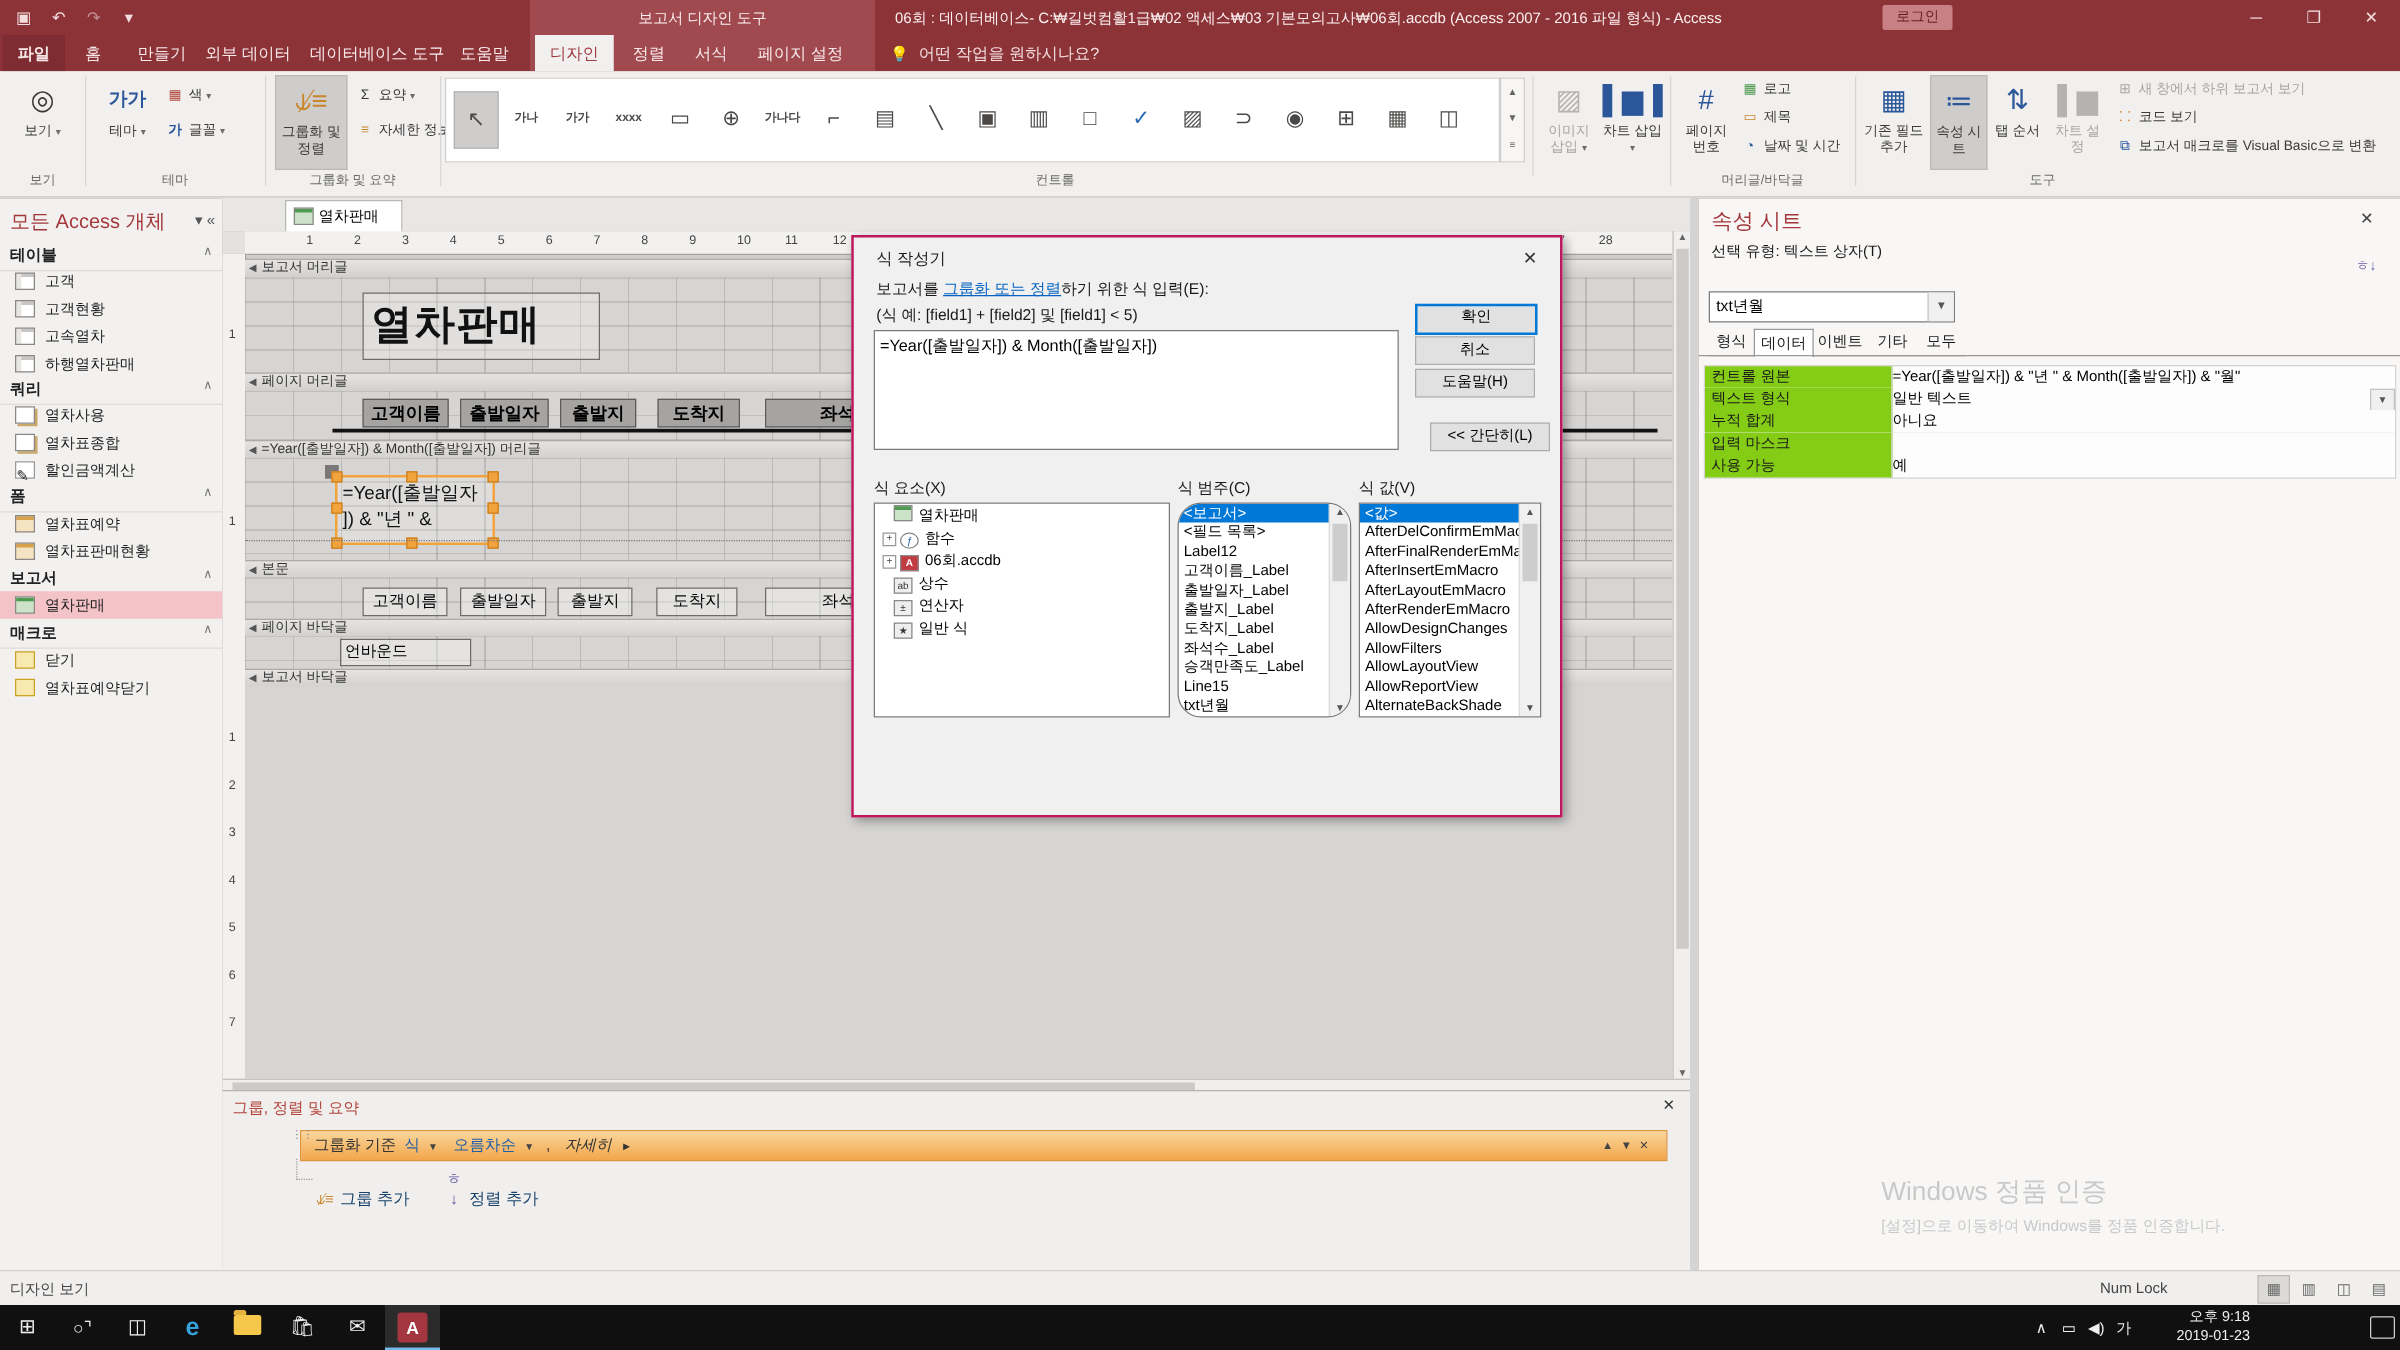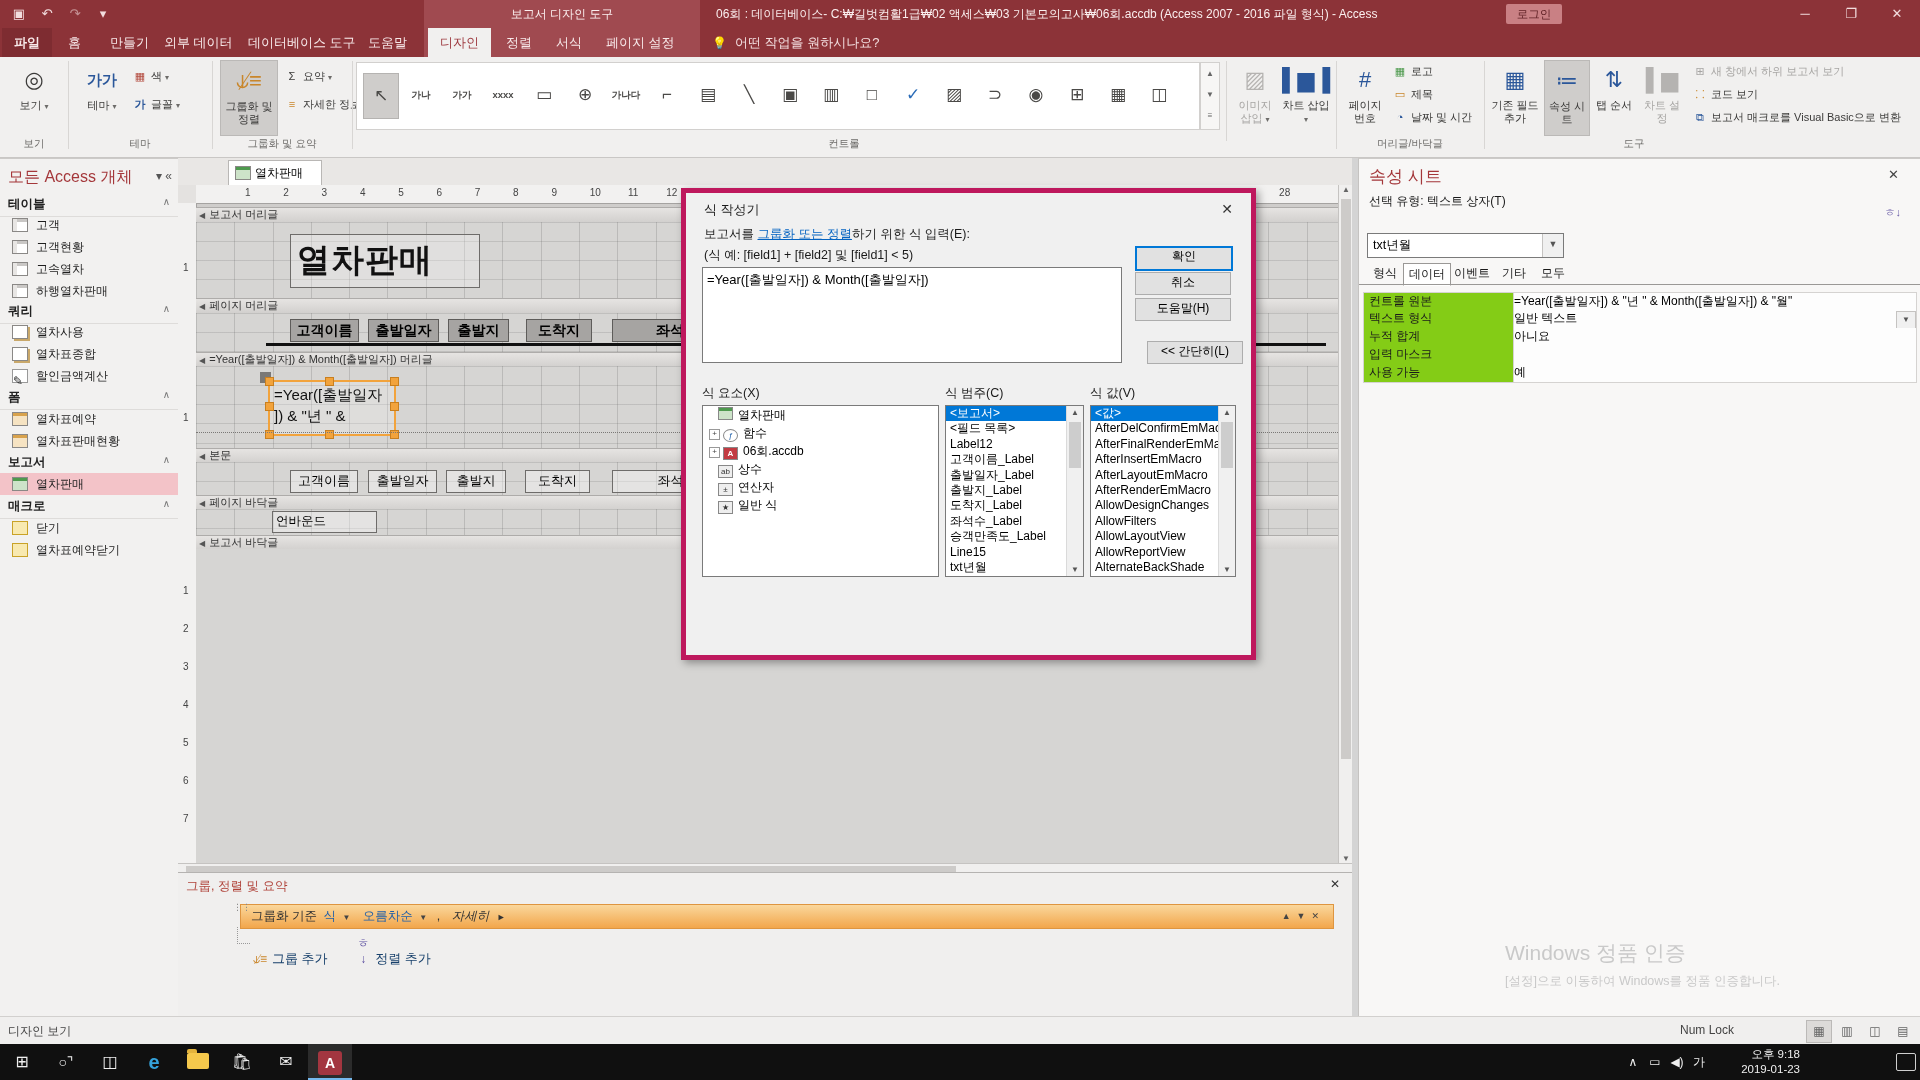--- a/index.html
+++ b/index.html
@@ -101,21 +101,21 @@
     border:1px solid #DE9540;font-size:12.5px;line-height:22px;color:#333;}
   #orangebar .grip{position:absolute;left:-8px;top:0;height:23px;width:5px;color:#888;font-size:9px;line-height:5px;}
   #orangebar .fld{color:#1F5FA9;margin:0 3px;}
   #orangebar .dd2{font-size:8px;color:#444;margin-right:6px;}
   #orangebar .more{font-style:italic;margin-left:8px;}
   #orangebar .icons{position:absolute;right:8px;top:0;font-size:9px;color:#444;letter-spacing:6px;line-height:22px;}
   #addrow{position:absolute;left:74px;top:62px;font-size:13px;color:#17406B;}
   #addrow .aicon{display:inline-block;width:16px;text-align:center;margin-right:4px;color:#5B4EA0;font-size:12px;}
   #treeline{position:absolute;left:59px;top:54px;width:12px;height:16px;border-left:1px dotted #999;border-bottom:1px dotted #999;}
   
-  #dialog{position:absolute;left:681px;top:188px;width:565px;height:462px;background:#F0F0F0;border:5px solid #be185d;
+  #dialog{position:absolute;left:681px;top:188px;width:565px;height:462px;background:#F0F0F0;border:2px solid #be185d;
     box-shadow:3px 3px 8px rgba(0,0,0,.35);z-index:50;}
   #dialog .dtitle{position:absolute;left:18px;top:8px;font-size:13px;color:#1A1A1A;}
   #dialog .dclose{position:absolute;right:18px;top:8px;font-size:14px;color:#333;}
   #dialog .line1{position:absolute;left:18px;top:33px;font-size:12.5px;color:#1A1A1A;}
   #dialog .line1 a{color:#0563C1;text-decoration:underline;}
   #dialog .line2{position:absolute;left:18px;top:54px;font-size:12.5px;color:#1A1A1A;}
   #exprbox{position:absolute;left:16px;top:74px;width:410px;height:88px;background:#FFF;border:1px solid #7A7A7A;
     font-size:13px;color:#000;padding:3px 4px;}
   .dbtn{position:absolute;left:449px;width:94px;height:21px;background:#E1E1E1;border:1px solid #ADADAD;
     font-size:12px;text-align:center;line-height:19px;color:#000;}
@@ -496,21 +496,21 @@
   <div class="dlabel" style="left:259px;">식 범주(C)</div>
   <div class="dlabel" style="left:404px;">식 값(V)</div>
   <div id="treebox">
     <div class="trow"><span class="noexp"></span><span class="ticon rpt2"></span><span>열차판매</span></div>
     <div class="trow"><span class="exp">+</span><span class="ticon fx">ƒ</span><span>함수</span></div>
     <div class="trow"><span class="exp">+</span><span class="ticon adb">A</span><span>06회.accdb</span></div>
     <div class="trow"><span class="noexp"></span><span class="ticon">ab</span><span>상수</span></div>
     <div class="trow"><span class="noexp"></span><span class="ticon">±</span><span>연산자</span></div>
     <div class="trow"><span class="noexp"></span><span class="ticon">★</span><span>일반 식</span></div>
   </div>
-  <div class="listbox" style="left:259px;width:137px;">
+  <div class="listbox" style="left:259px;width:137px;border-radius:19px;">
     <div class="inner">
         <div class="row">&lt;보고서&gt;</div>
         <div class="row">&lt;필드 목록&gt;</div>
         <div class="row">Label12</div>
         <div class="row">고객이름_Label</div>
         <div class="row">출발일자_Label</div>
         <div class="row">출발지_Label</div>
         <div class="row">도착지_Label</div>
         <div class="row">좌석수_Label</div>
         <div class="row">승객만족도_Label</div>

